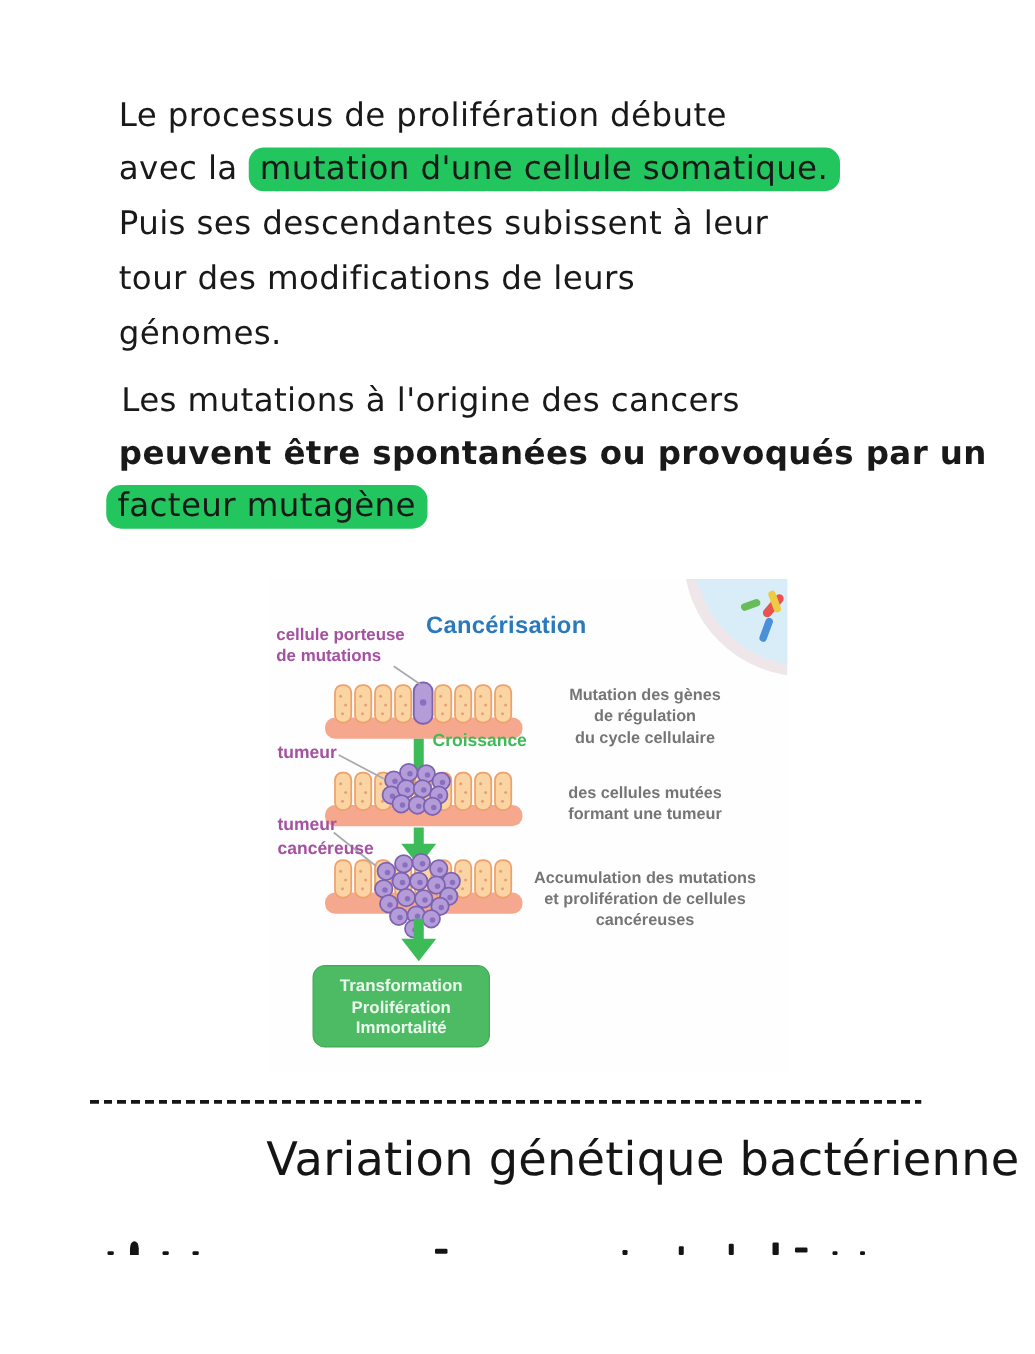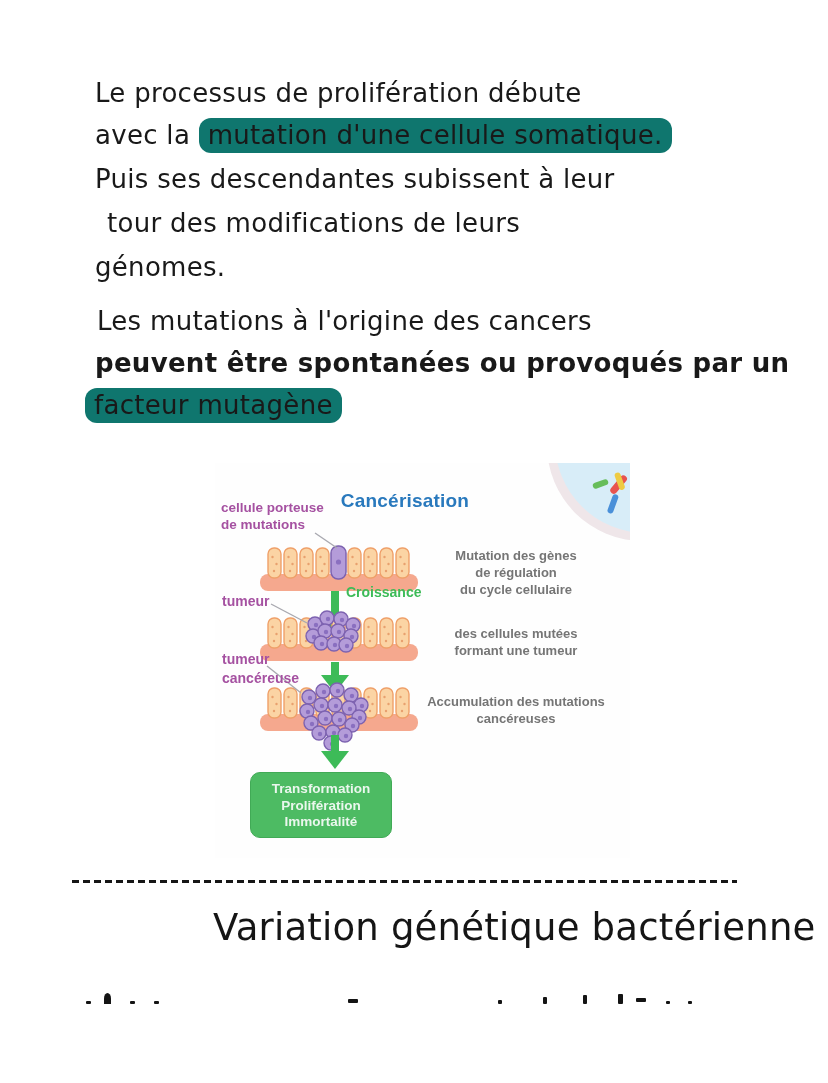--- a/index.html
+++ b/index.html
@@ -8,26 +8,26 @@
     margin:0 auto;overflow:hidden;
     font-family:"Liberation Sans",sans-serif;
   }
   
   .hw{
     position:absolute;white-space:nowrap;color:#191919;
     font-family:"DejaVu Sans",sans-serif;
     font-size:26px;letter-spacing:.3px;
   }
   .hl{
-    background:#0f766e;border-radius:12px;padding:2px 9px 3px 9px;
+    background:#22c55e;border-radius:12px;padding:2px 9px 3px 9px;
   }
   .p1l1{left:95px;top:78px;}
   .p1l2{left:95px;top:120px;}
   .p1l3{left:95px;top:164px;}
-  .p1l4{left:95px;top:208px;margin-left:12px;}
+  .p1l4{left:95px;top:208px;}
   .p1l5{left:95px;top:252px;}
   .p2l1{left:97px;top:306px;}
   .p2l2{left:95px;top:348px;font-weight:bold;}
   .p2l3{left:85px;top:390px;}
   .hw-title{
     position:absolute;left:213px;top:906px;white-space:nowrap;
     color:#151515;font-family:"DejaVu Sans",sans-serif;
     font-size:37px;letter-spacing:.2px;
   }
   
@@ -211,20 +211,21 @@
       <div>Mutation des gènes</div>
       <div>de régulation</div>
       <div>du cycle cellulaire</div>
     </div>
     <div class="step step2">
       <div>des cellules mutées</div>
       <div>formant une tumeur</div>
     </div>
     <div class="step step3">
       <div>Accumulation des mutations</div>
+      <div>et prolifération de cellules</div>
       <div>cancéreuses</div>
     </div>
 
     <div class="gbox">
       <div>Transformation</div>
       <div>Prolifération</div>
       <div>Immortalité</div>
     </div>
   </div>
 

